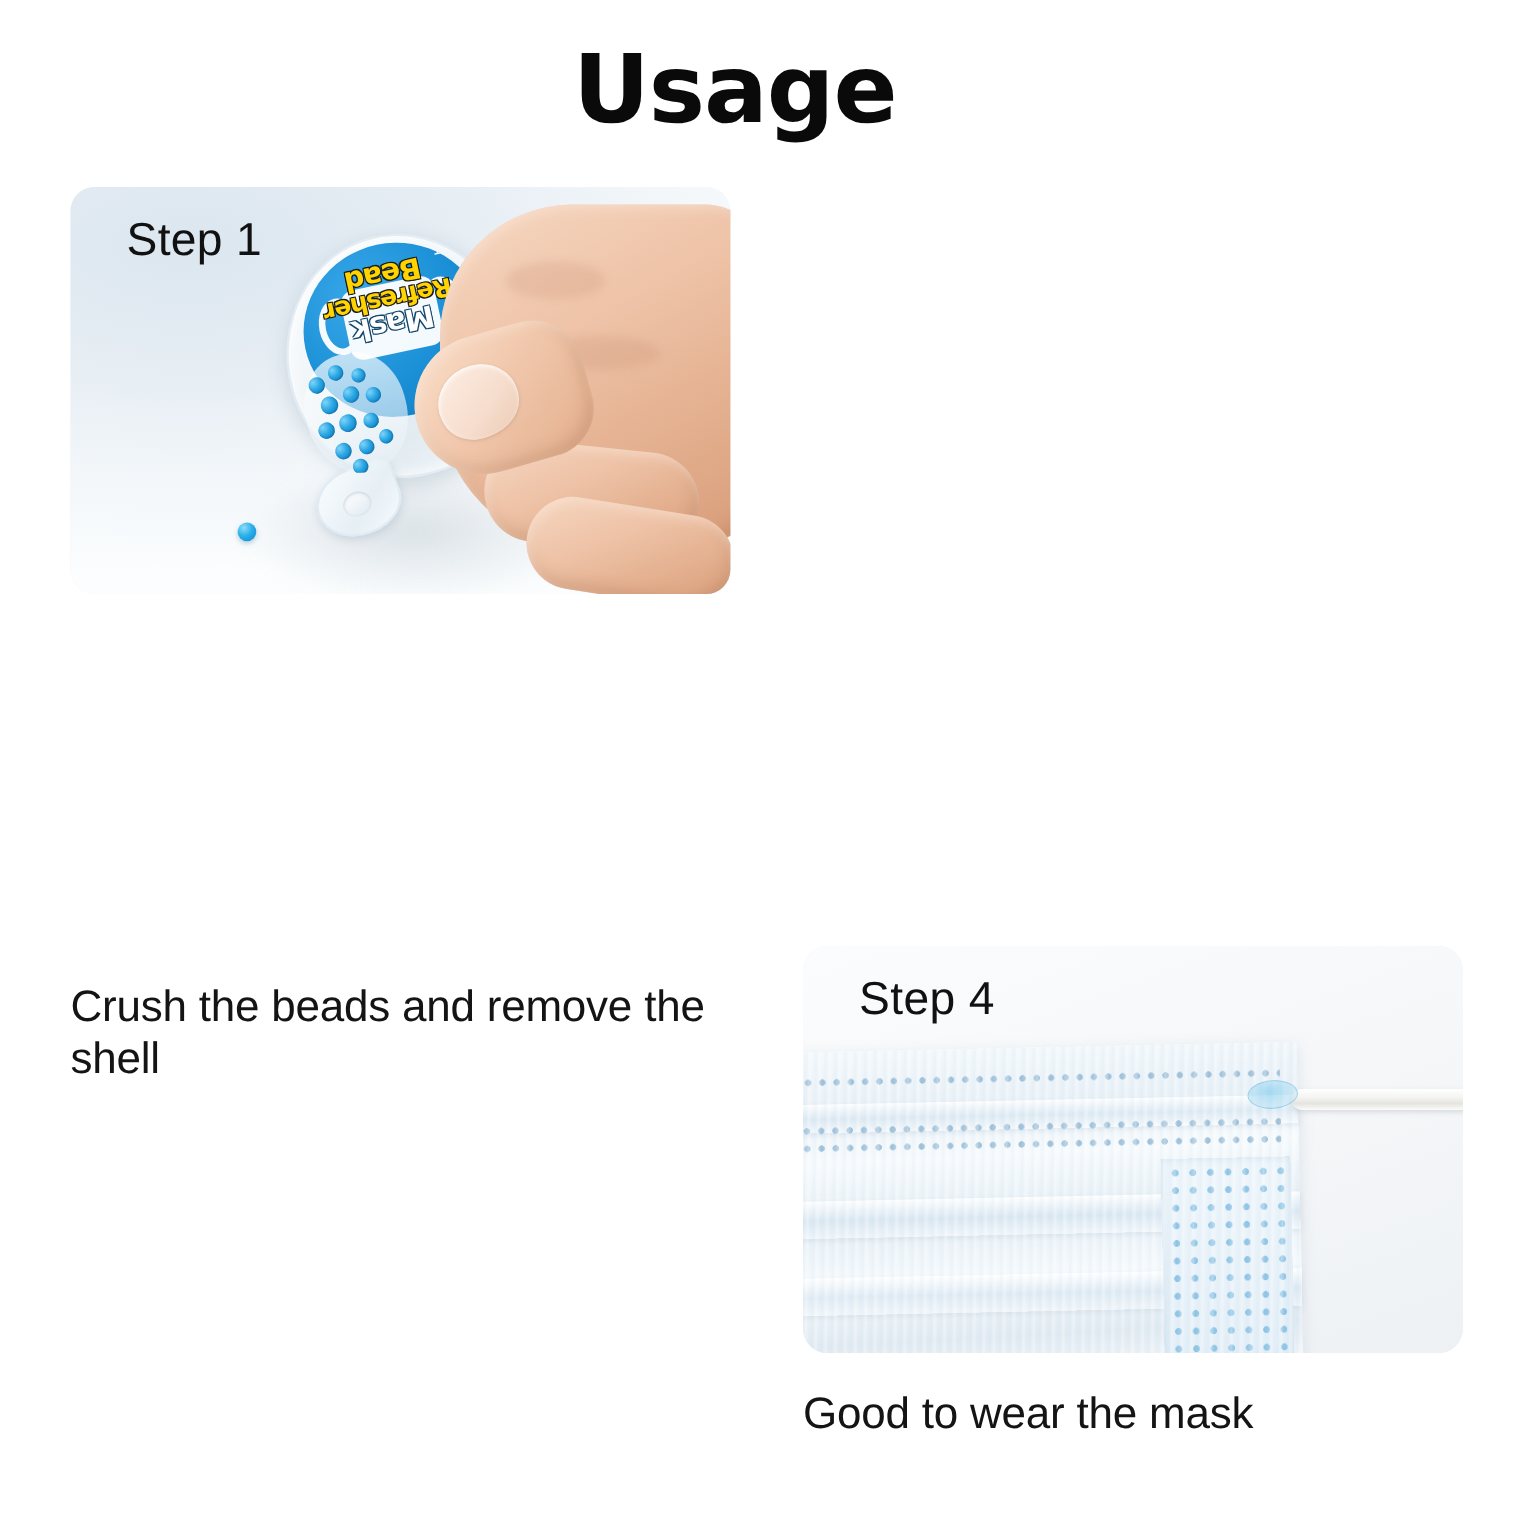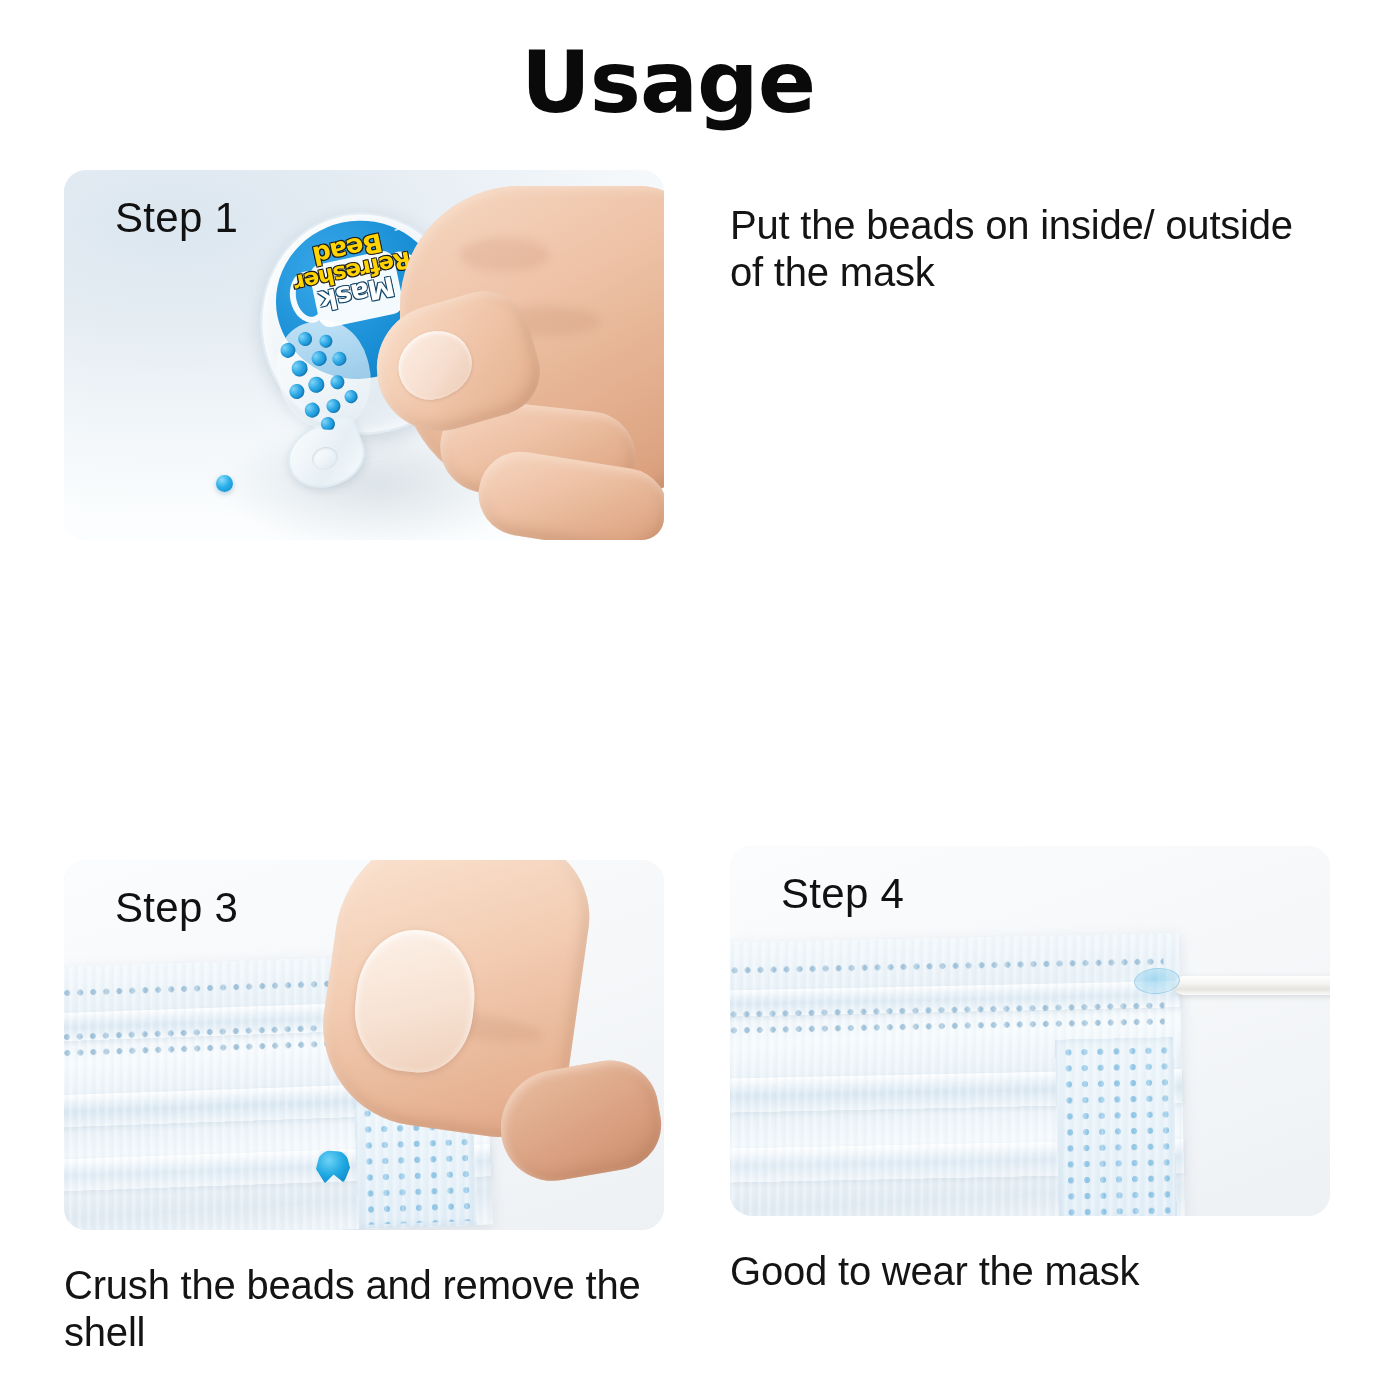--- a/index.html
+++ b/index.html
@@ -32,21 +32,21 @@
     position: absolute;
     top: 170px;
     left: 64px;
     width: 1272px;
   }
 
   .step-card { position: absolute; width: 600px; }
   .step-card.c1 { left: 0px;   top: 0px; }
   .step-card.c2 { left: 666px; top: 0px; }
   .step-card.c3 { left: 0px;   top: 690px; }
-  .step-card.c4 { left: 666px; top: 676px; }
+  .step-card.c4 { left: 666px; top: 690px; }
 
   
   .photo {
     position: relative;
     width: 600px;
     height: 370px;
     border-radius: 22px;
     overflow: hidden;
     background: #eef3f7;
   }
@@ -415,50 +415,24 @@
         <div class="loose-bead"></div>
       </div>
       <div class="step-label">Step 1</div>
     </div>
 
   </div>
 
   <div class="step-card c2">
 
     <div class="caption">
-      <div class="cap-main">Put the beads on inside/ outside of the mask</div>
     </div>
   </div>
 
   <div class="step-card c3">
-    <div class="photo">
-      <div class="mask-scene">
-        <div class="mask-body s3-mask">
-          <div class="dotrow" style="left:6px;top:22px;width:420px"></div>
-          <div class="pleat" style="top:46px;height:28px"></div>
-          <div class="dotrow" style="left:4px;top:66px;width:424px"></div>
-          <div class="dotrow" style="left:4px;top:82px;width:424px"></div>
-          <div class="pleat" style="top:128px;height:32px"></div>
-          <div class="pleat" style="top:192px;height:32px"></div>
-          <div class="earloop-zone" style="left:306px;top:146px;width:118px;height:126px"></div>
-          <div class="dotgrid" style="left:314px;top:152px;width:104px;height:116px"></div>
-        </div>
-
-        <div class="s3-hand">
-          <div class="finger s3-thumb">
-            <div class="knuckle" style="left:70px;top:180px;width:150px;height:26px"></div>
-          </div>
-          <div class="s3-nail"></div>
-          <div class="finger s3-knuckle2"></div>
-        </div>
-
-        <div class="s3-crushed"></div>
-      </div>
-      <div class="step-label">Step 3</div>
-    </div>
 
     <div class="caption">
       <div class="cap-main">Crush the beads and remove the shell</div>
     </div>
   </div>
 
   <div class="step-card c4">
     <div class="photo">
       <div class="mask-scene">
         <div class="mask-body s4-mask">

